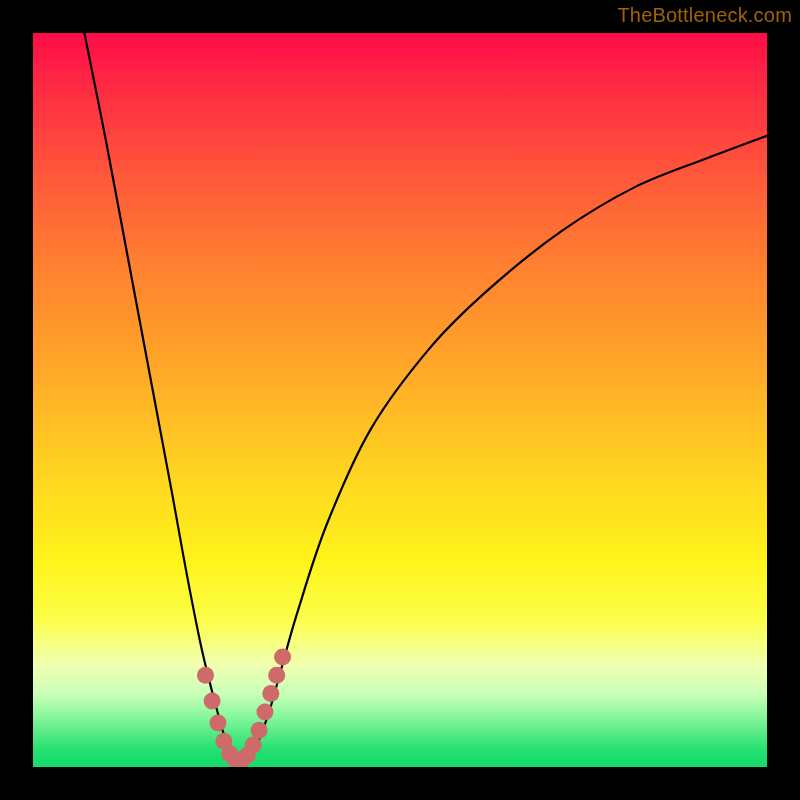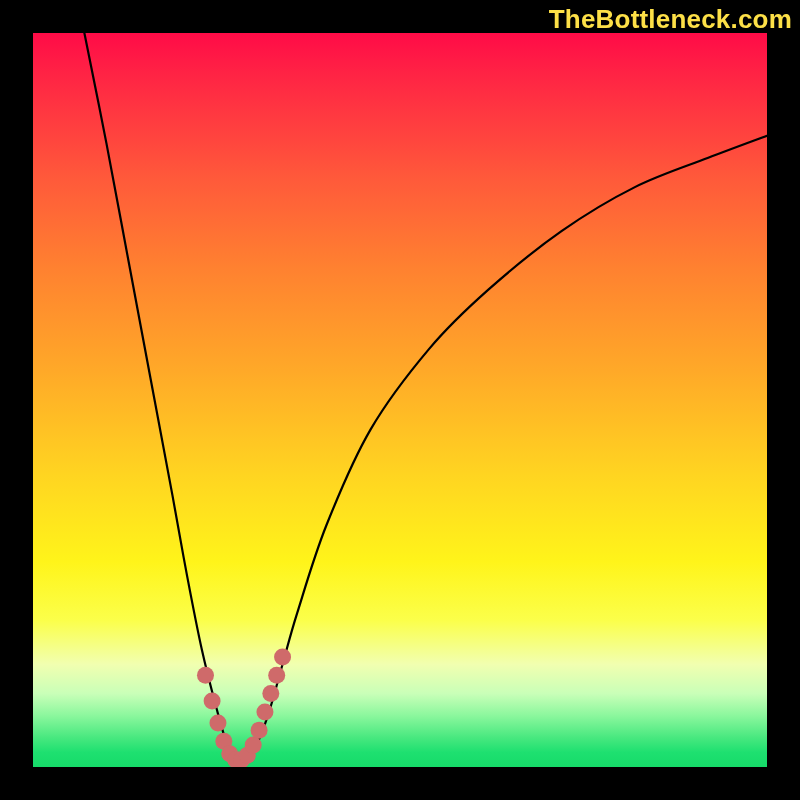--- a/index.html
+++ b/index.html
@@ -41,23 +41,23 @@
       #8bf79d 93%,
       #48e87f 96%,
       #1ee070 98%,
       #16db69 100%
     );
   }
   .watermark {
     position: absolute;
     top: 4px;
     right: 8px;
-    font-size: 26px;
-    font-weight: 700;
-    color: #fde047;
+    font-size: 20px;
+    font-weight: 400;
+    color: #a16207;
     letter-spacing: 0.2px;
     user-select: none;
   }
   svg.curve-layer {
     position: absolute;
     left: 0;
     top: 0;
     width: 734px;
     height: 734px;
     pointer-events: none;

